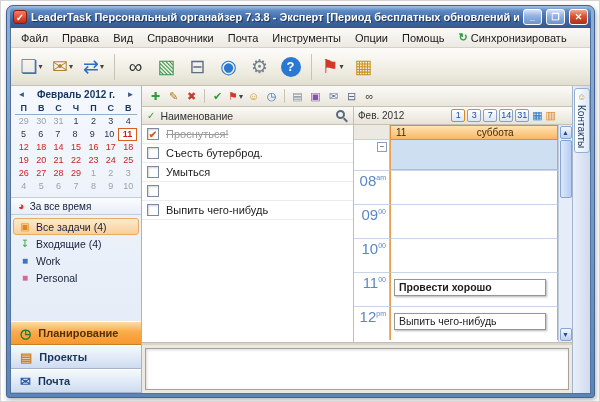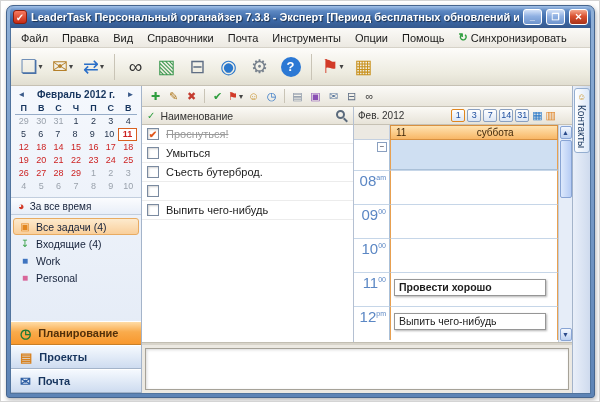--- a/index.html
+++ b/index.html
@@ -375,25 +375,25 @@
                 <span class="spacer"></span>
                 <span class="mag"></span>
               </div>
               <div class="task-list" id="taskList">
                   <div class="task-row">
                     <span class="task-check">✔</span>
                     <span class="task-label done">Проснуться!</span>
                   </div>
                   <div class="task-row">
                     <span class="task-check"></span>
-                    <span class="task-label">Умыться</span>
+                    <span class="task-label">Съесть бутерброд.</span>
                   </div>
                   <div class="task-row">
                     <span class="task-check"></span>
-                    <span class="task-label">Съесть бутерброд.</span>
+                    <span class="task-label">Умыться</span>
                   </div>
                   <div class="task-row">
                     <span class="task-check"></span>
                   </div>
                   <div class="task-row">
                     <span class="task-check"></span>
                     <span class="task-label">Выпить чего-нибудь</span>
                   </div>
                 </div>
             </div>

